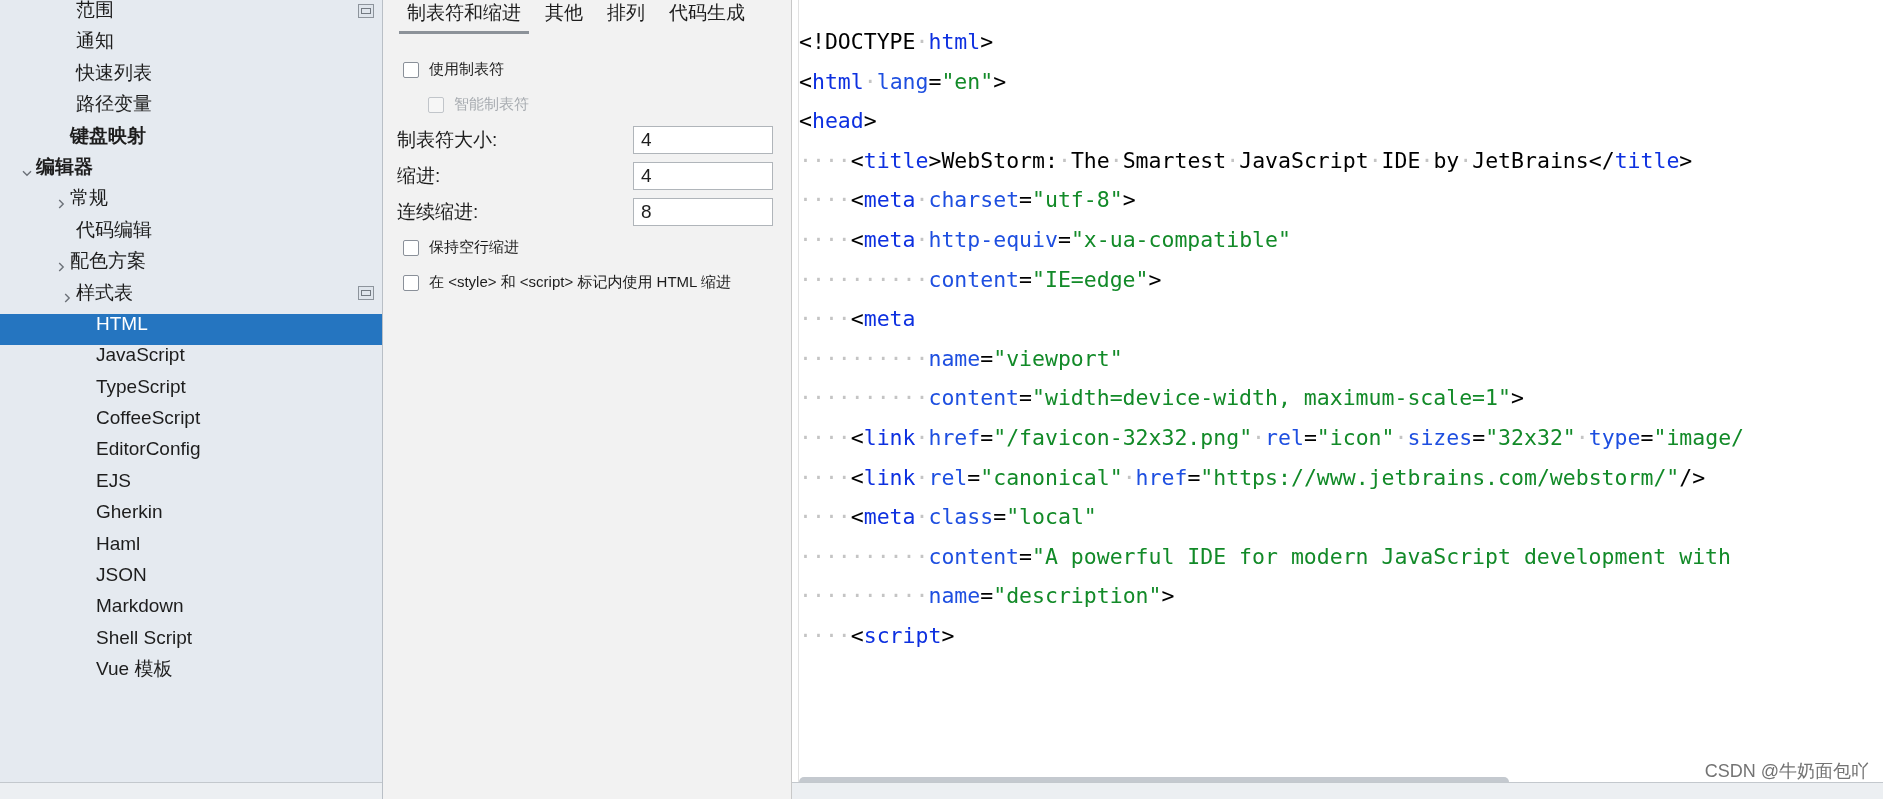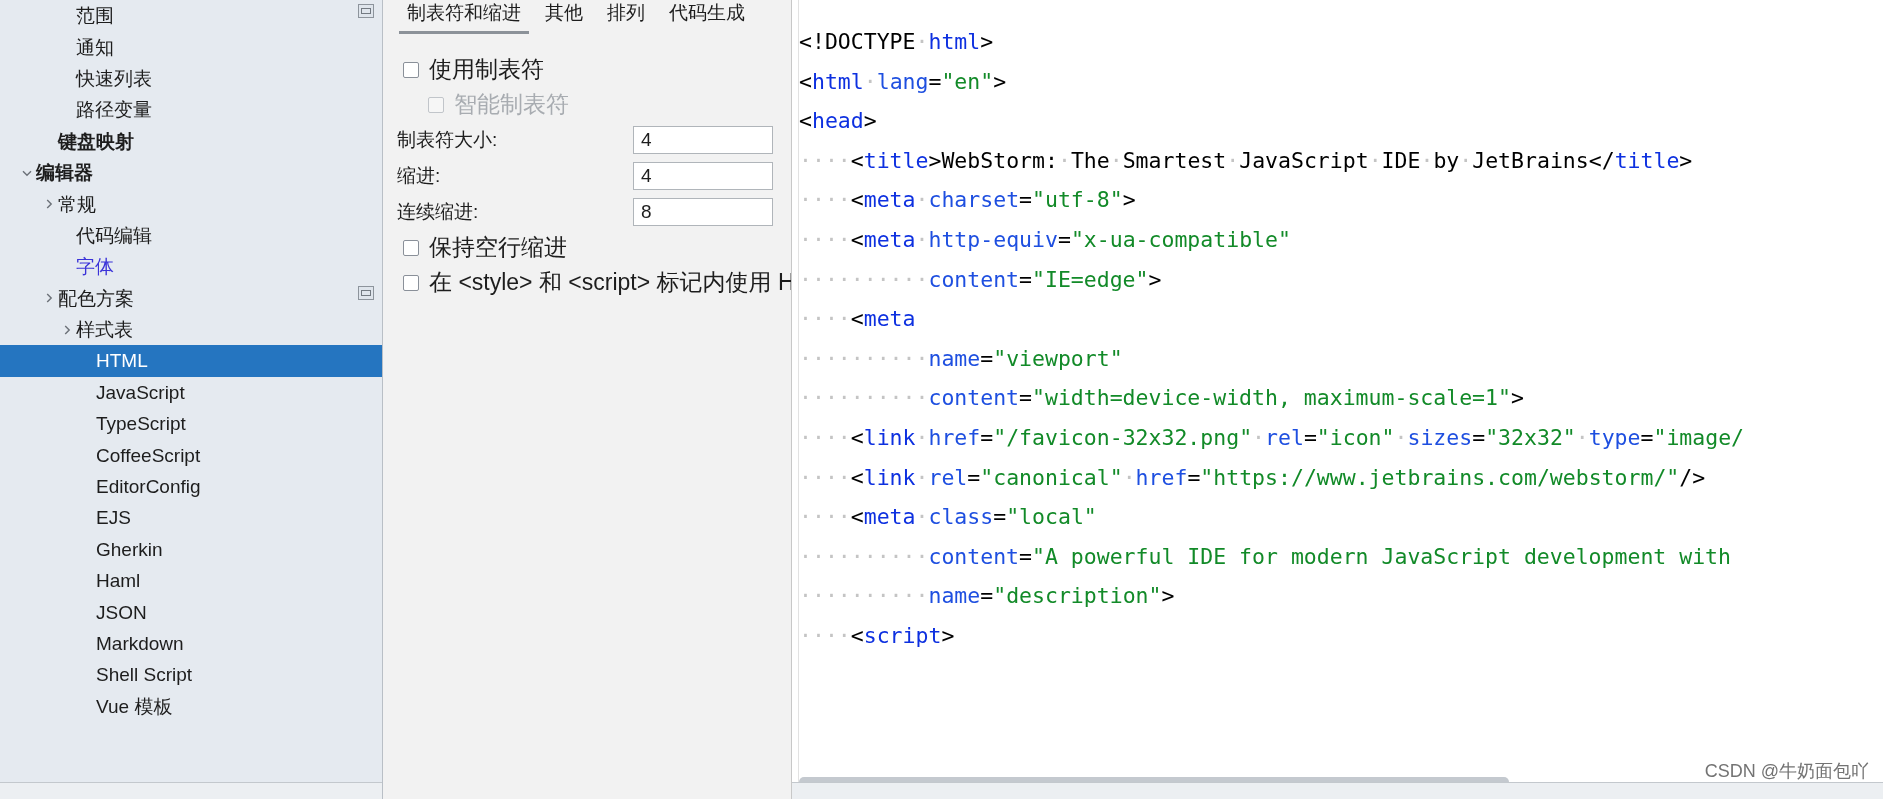--- a/index.html
+++ b/index.html
@@ -34,21 +34,20 @@
     box-sizing: border-box;
     overflow: hidden;
     flex: 0 0 383px;
   }
   .sidebar-inner {
     position: relative;
     padding-top: 0px;
   }
   .tree-row {
     display: flex;
-    align-items: center;
     height: 31.4px;
     padding-left: 0px;
     white-space: nowrap;
     user-select: none;
   }
   .tree-row .arrow {
     width: 18px;
     min-width: 18px;
     display: flex;
     align-items: center;
@@ -62,21 +61,21 @@
   }
   .tree-row.bold .label { font-weight: bold; }
   .tree-row.selected {
     background: #2575c0;
   }
   .tree-row.selected .label { color: #ffffff; }
   .tree-row.linkblue .label { color: #3a32d8; }
 
   
   .ind-0 { padding-left: 18px; }
-  .ind-1 { padding-left: 40px; }
+  .ind-1 { padding-left: 52px; }
   .ind-2 { padding-left: 58px; }
   .ind-3 { padding-left: 78px; }
 
   .sb-scroll-btn {
     position: absolute;
     right: 8px;
     width: 16px;
     height: 14px;
     border: 1px solid #8d949c;
     background: #dfe5ec;
@@ -142,21 +141,21 @@
     width: 16px; height: 16px;
     min-width: 16px;
     border: 1px solid #8a9099;
     background: #ffffff;
     border-radius: 2px;
     margin-right: 10px;
     box-sizing: border-box;
   }
   .chk-row.disabled .chkbox { border-color: #c1c5ca; background: #f6f6f6; }
   .chk-row.disabled .chk-label { color: #a8acb1; }
-  .chk-label { font-size: 23px; }
+  .chk-label { font-size: 15px; }
 
   .field-row {
     display: flex;
     align-items: center;
     height: 36px;
     padding-left: 14px;
     white-space: nowrap;
     justify-content: center;
   }
   .field-label {
@@ -292,24 +291,20 @@
           <span class="arrow">
             <svg width="12" height="12" viewBox="0 0 12 12">
               <path d="M4.2 2 L8.2 6 L4.2 10" fill="none" stroke="#6b7178" stroke-width="1.4"></path>
             </svg>
           </span>
           <span class="label">常规</span>
         </div>
         <div class="tree-row ind-2">
           <span class="arrow"></span>
           <span class="label">代码编辑</span>
-        </div>
-        <div class="tree-row ind-2 linkblue">
-          <span class="arrow"></span>
-          <span class="label">字体</span>
         </div>
         <div class="tree-row ind-1">
           <span class="arrow">
             <svg width="12" height="12" viewBox="0 0 12 12">
               <path d="M4.2 2 L8.2 6 L4.2 10" fill="none" stroke="#6b7178" stroke-width="1.4"></path>
             </svg>
           </span>
           <span class="label">配色方案</span>
         </div>
         <div class="tree-row ind-2">

